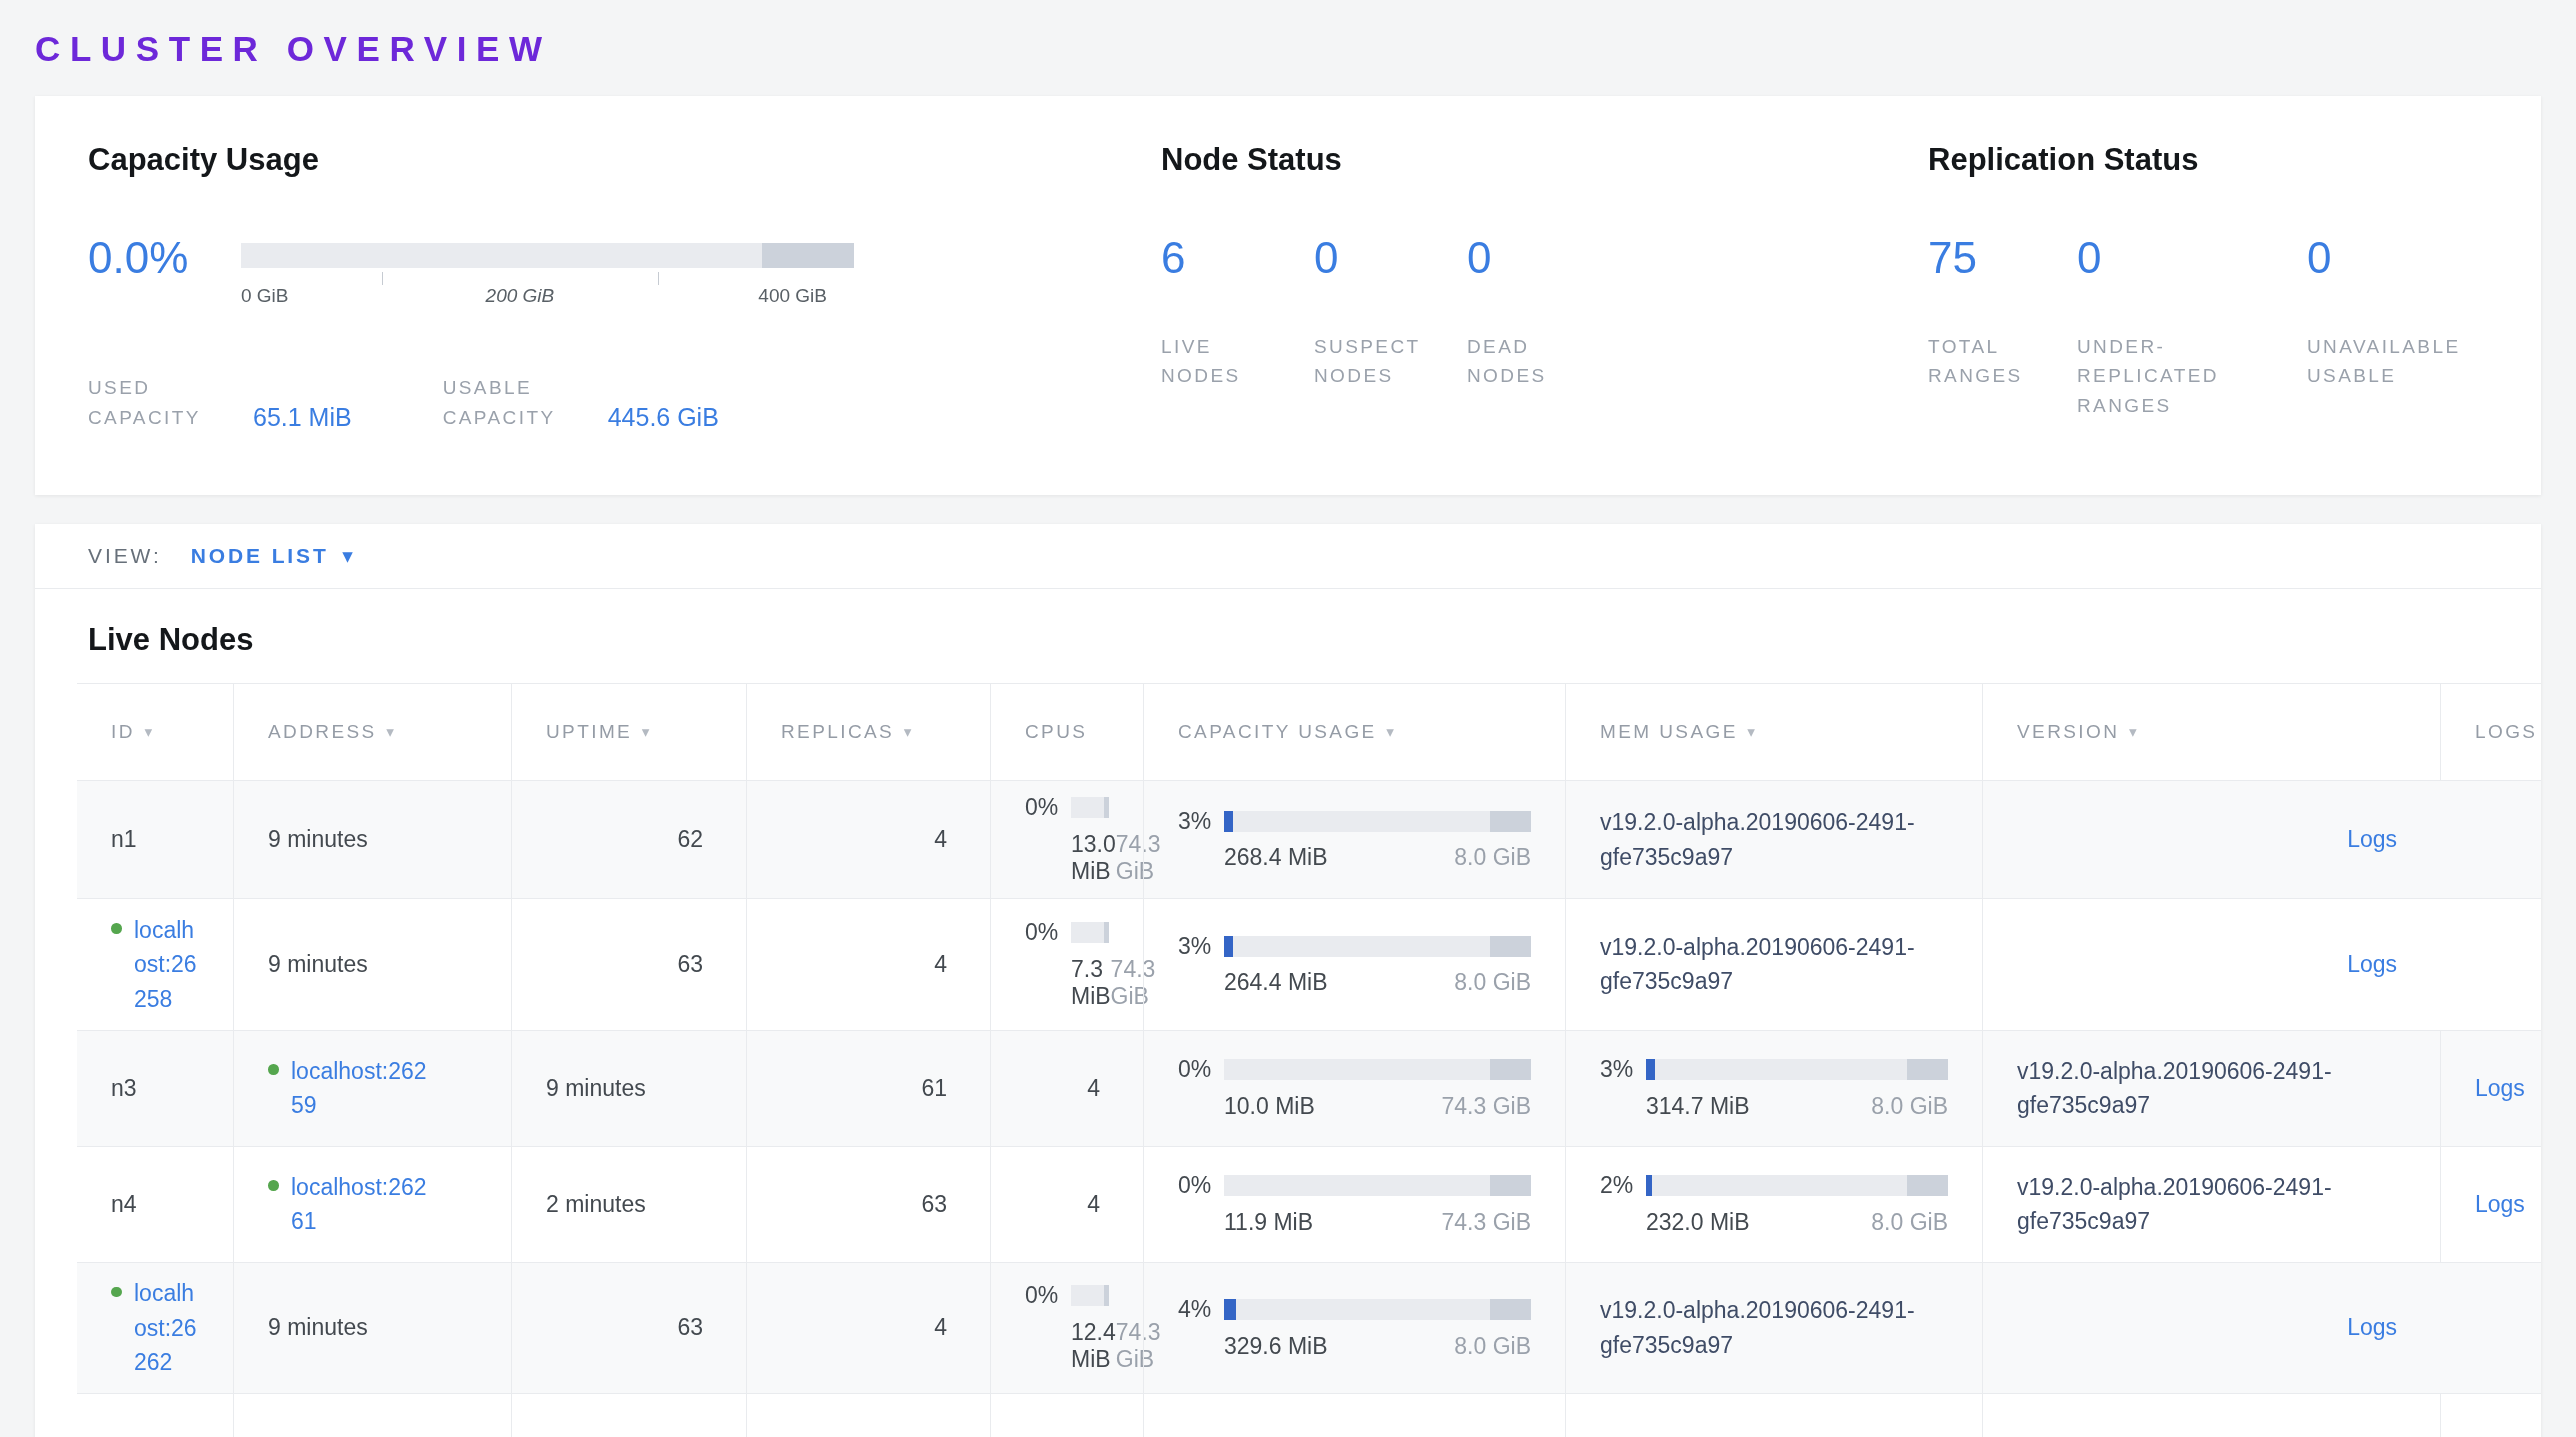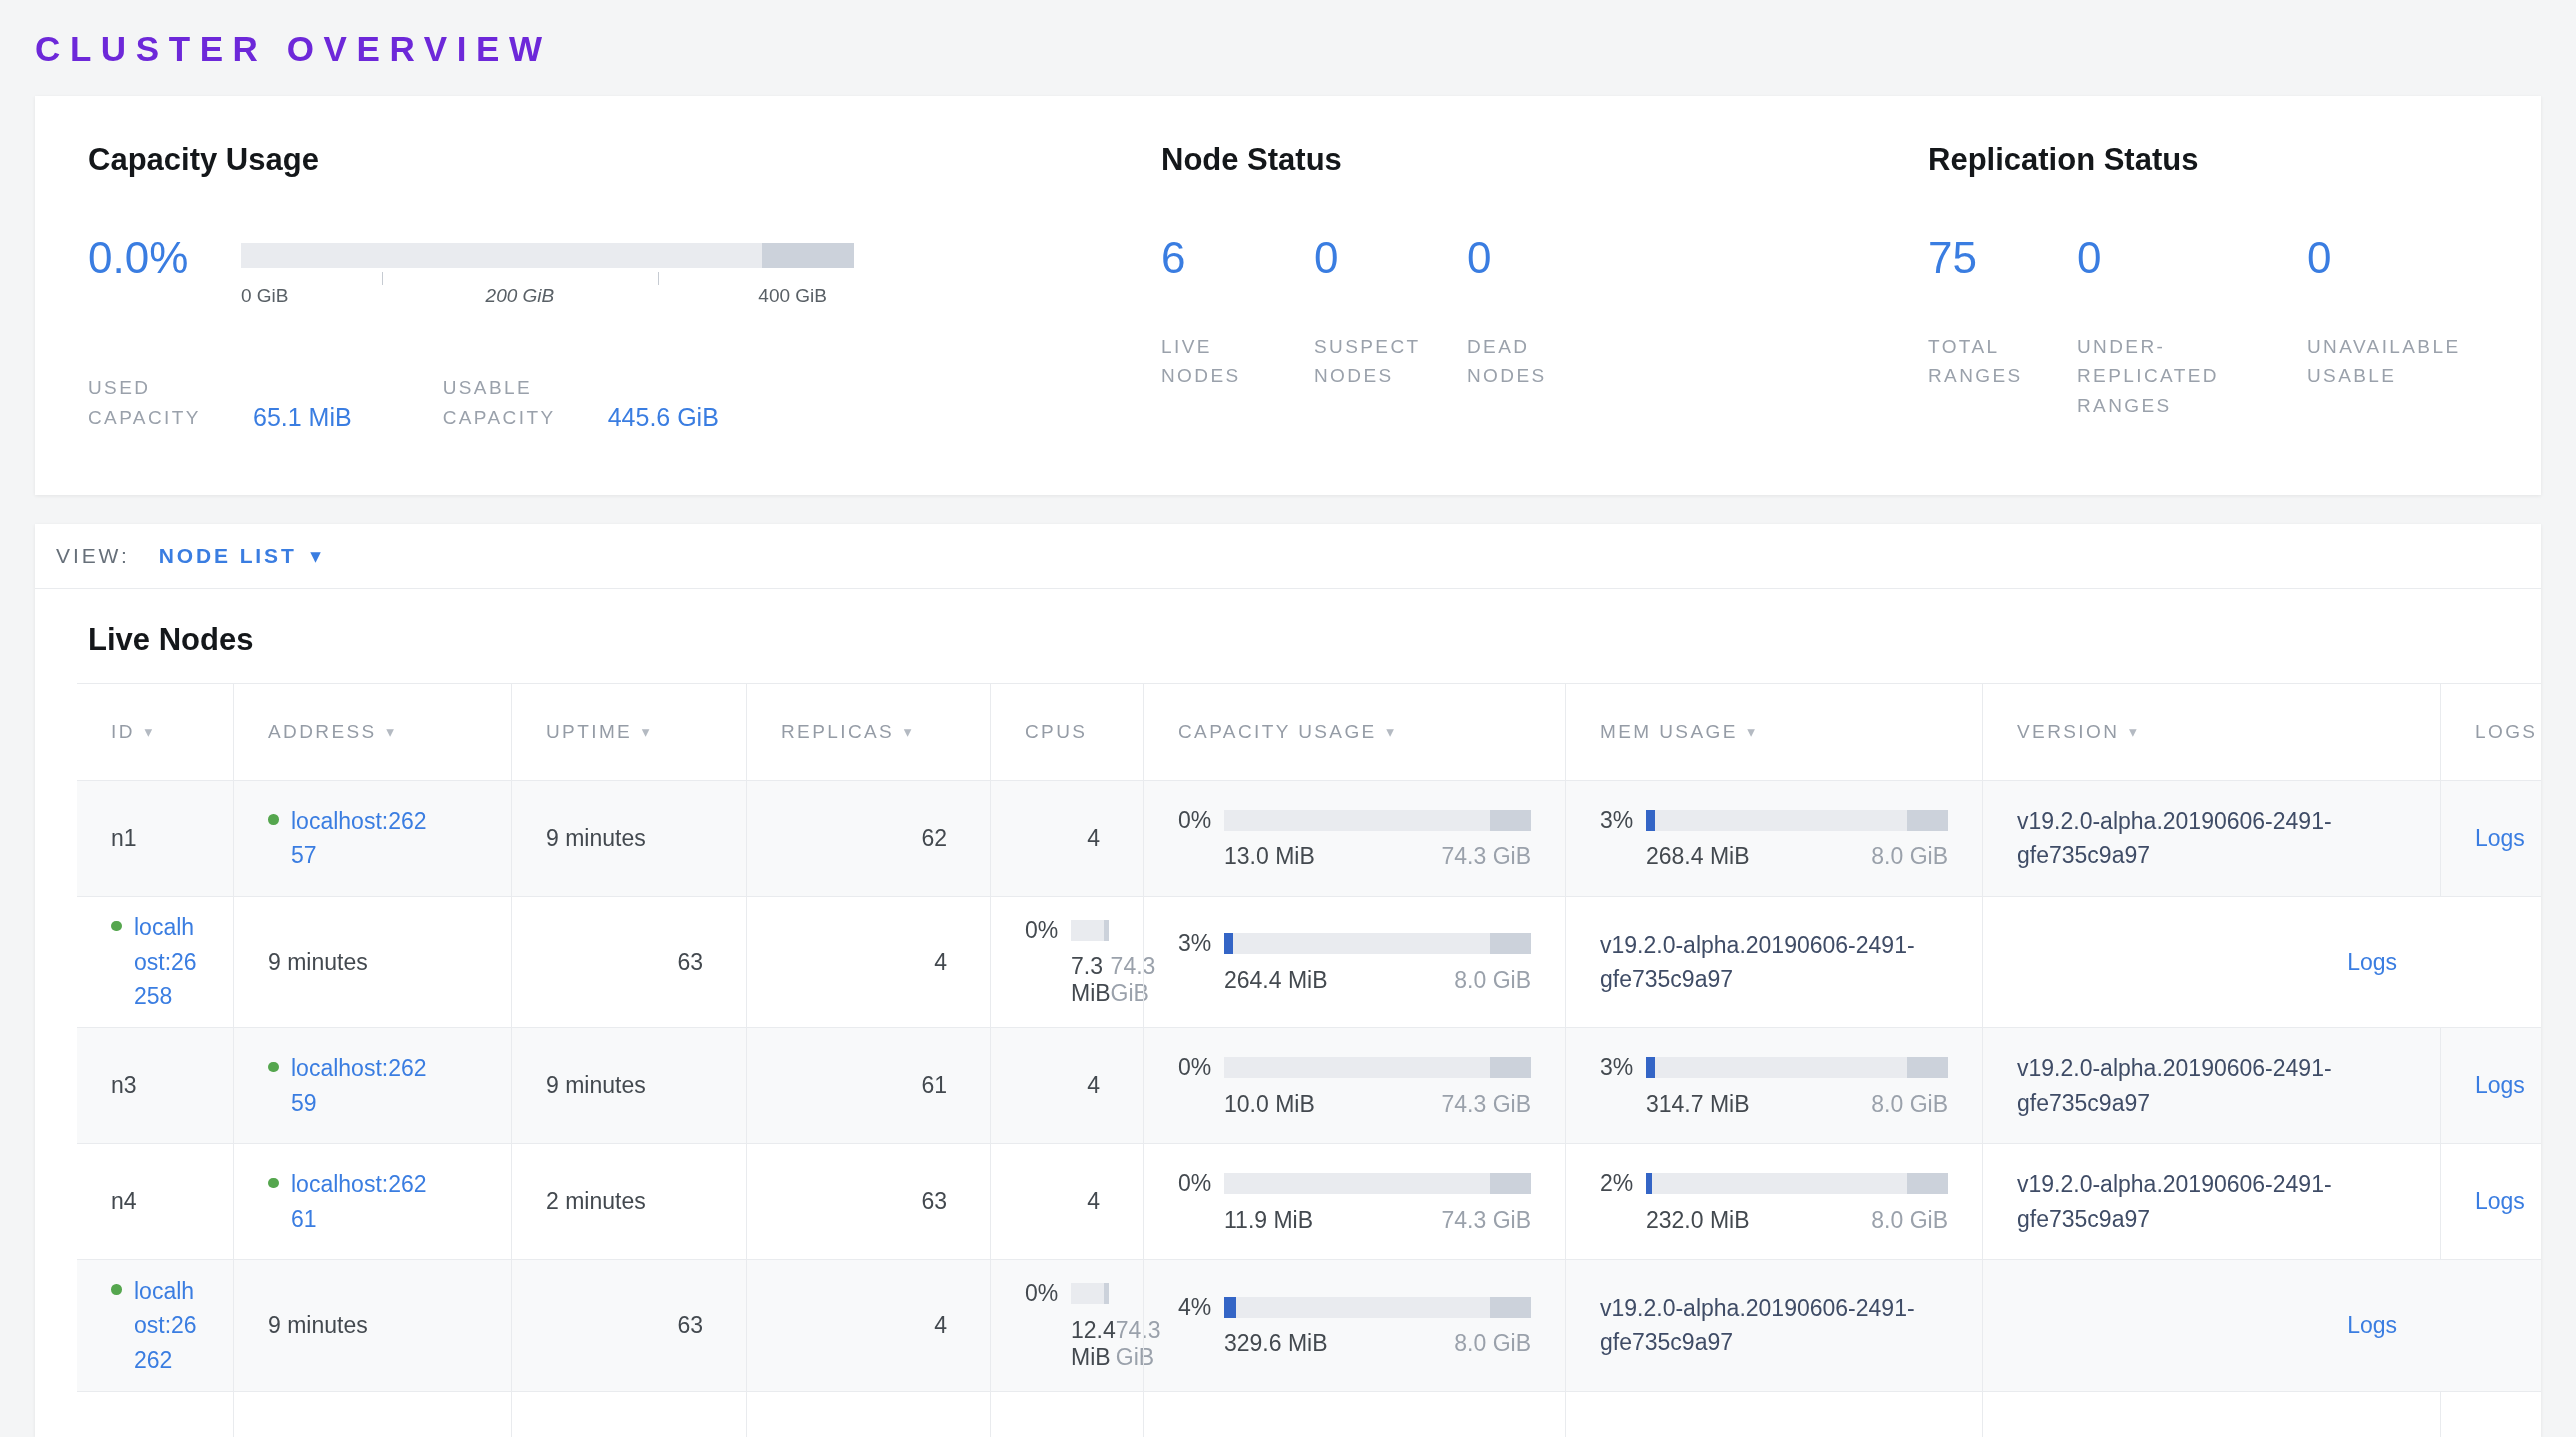--- a/index.html
+++ b/index.html
@@ -60,21 +60,21 @@
   .sec-repl .stat-3 { width: auto; }
   .stat-value { font-size: 44px; color: var(--blue); line-height: 1.1; }
   .stat-label {
     margin-top: 50px; font-size: 19px; letter-spacing: 2.4px;
     color: var(--label-gray); line-height: 1.55; max-width: 120px;
   }
   .sec-repl .stat-2 .stat-label, .sec-repl .stat-3 .stat-label { max-width: 173px; }
 
   
   .list-card { margin-top: 29px; }
-  .view-bar { display: flex; align-items: center; padding: 20px 21px; border-bottom: 1px solid var(--border); }
+  .view-bar { display: flex; align-items: center; padding: 20px 53px; border-bottom: 1px solid var(--border); }
   .view-label { font-size: 21px; letter-spacing: 2.9px; color: #67707a; }
   .view-select { display: flex; align-items: center; margin-left: 29px; cursor: pointer; }
   .view-value { font-size: 21px; letter-spacing: 2.9px; color: var(--blue); font-weight: 700; }
   .view-caret { color: var(--blue); font-size: 21px; margin-left: 13.4px; line-height: 1; }
 
   .table-title { font-size: 31px; font-weight: 700; color: #14171a; padding: 33px 53px 25px; }
 
   .thead, .trow {
     display: grid;
     grid-template-columns: 156px 278px 235px 244px 153px 422px 417px 458px 1fr;
@@ -245,26 +245,20 @@
           <div class="hcell align-right">
     <span class="hlabel">LOGS</span>
 
   </div>
         </div>
       <div class="tbody">
           <div class="trow">
     <div class="cell c-id">
       <span>n1</span>
     </div>
-    <div class="cell c-addr">
-      <span class="addr-wrap">
-        <span class="dot"></span>
-        <a class="addr-link" href="#">localhost:26257</a>
-      </span>
-    </div>
     <div class="cell c-uptime">9 minutes</div>
     <div class="cell c-replicas">62</div>
     <div class="cell c-cpus">4</div>
     <div class="cell c-usage">
       <div class="usage-top">
         <span class="u-pct">0%</span>
         <div class="bar">
           <span class="fill cap-fill" style="width: 0%;"></span>
           <span class="capseg"></span>
         </div>

